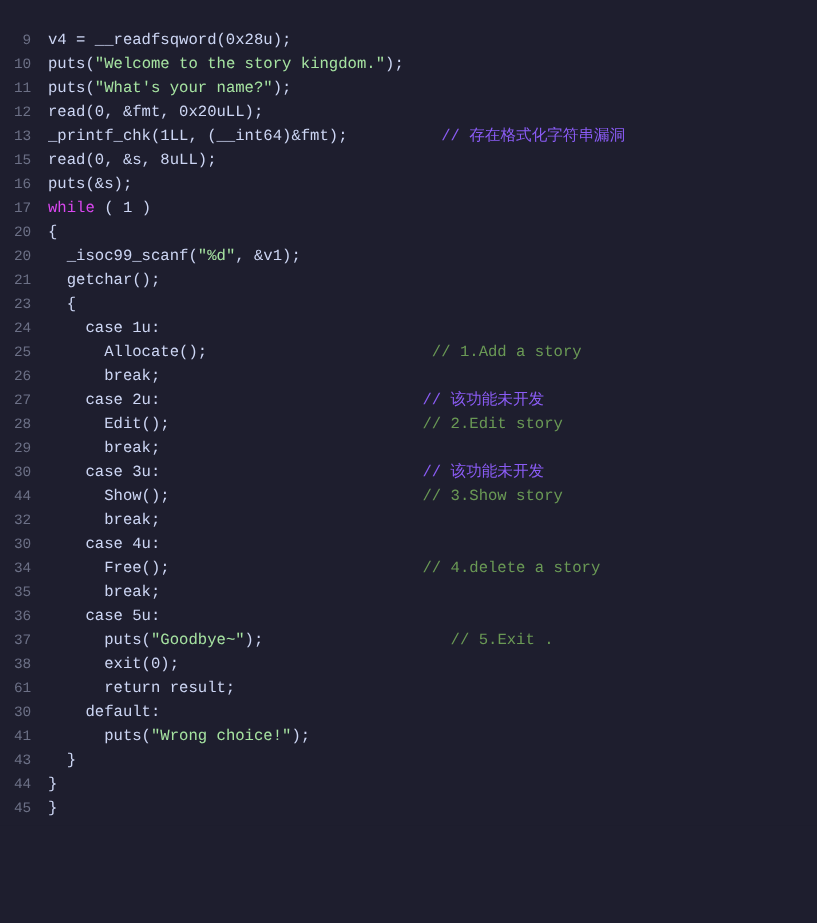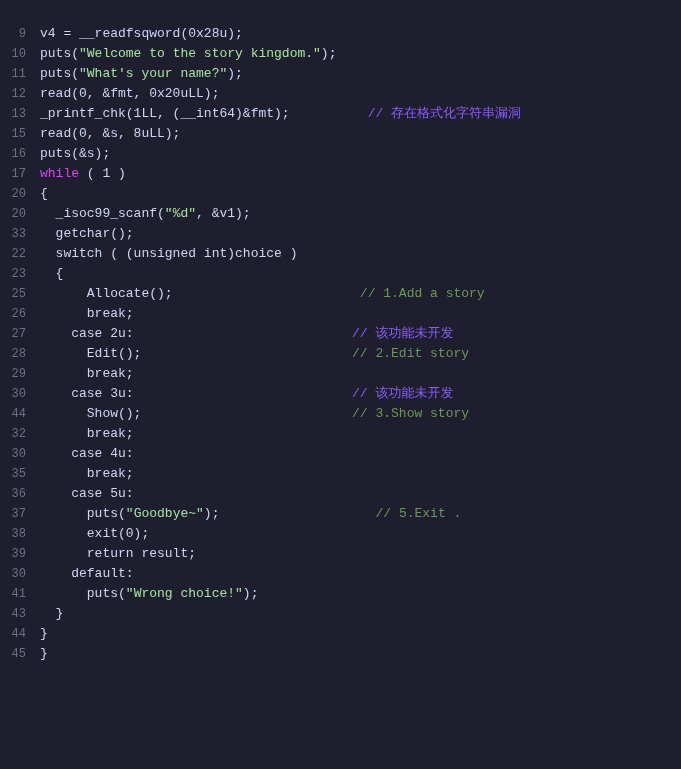--- a/index.html
+++ b/index.html
@@ -91,30 +91,30 @@
     </div>
     <div class="code-line">
       <span class="line-number">20</span>
       <span class="line-content"><span class="plain">{</span></span>
     </div>
     <div class="code-line">
       <span class="line-number">20</span>
       <span class="line-content"><span class="plain">  _isoc99_scanf(</span><span class="str">"%d"</span><span class="plain">, &amp;v1);</span></span>
     </div>
     <div class="code-line">
-      <span class="line-number">33</span>
+      <span class="line-number">21</span>
       <span class="line-content"><span class="plain">  getchar();</span></span>
-    </div>
-    <div class="code-line">
-      <span class="line-number">22</span>
-      <span class="line-content"><span class="plain">  switch ( (unsigned int)choice )</span></span>
     </div>
     <div class="code-line">
       <span class="line-number">23</span>
       <span class="line-content"><span class="plain">  {</span></span>
+    </div>
+    <div class="code-line">
+      <span class="line-number">24</span>
+      <span class="line-content"><span class="plain">    case 1u:</span></span>
     </div>
     <div class="code-line">
       <span class="line-number">25</span>
       <span class="line-content"><span class="plain">      Allocate();</span><span class="comment">                        // 1.Add a story</span></span>
     </div>
     <div class="code-line">
       <span class="line-number">26</span>
       <span class="line-content"><span class="plain">      break;</span></span>
     </div>
     <div class="code-line">
@@ -139,37 +139,41 @@
     </div>
     <div class="code-line">
       <span class="line-number">32</span>
       <span class="line-content"><span class="plain">      break;</span></span>
     </div>
     <div class="code-line">
       <span class="line-number">30</span>
       <span class="line-content"><span class="plain">    case 4u:</span></span>
     </div>
     <div class="code-line">
+      <span class="line-number">34</span>
+      <span class="line-content"><span class="plain">      Free();</span><span class="comment">                           // 4.delete a story</span></span>
+    </div>
+    <div class="code-line">
       <span class="line-number">35</span>
       <span class="line-content"><span class="plain">      break;</span></span>
     </div>
     <div class="code-line">
       <span class="line-number">36</span>
       <span class="line-content"><span class="plain">    case 5u:</span></span>
     </div>
     <div class="code-line">
       <span class="line-number">37</span>
       <span class="line-content"><span class="plain">      puts(</span><span class="str">"Goodbye~"</span><span class="plain">);</span><span class="comment">                    // 5.Exit .</span></span>
     </div>
     <div class="code-line">
       <span class="line-number">38</span>
       <span class="line-content"><span class="plain">      exit(0);</span></span>
     </div>
     <div class="code-line">
-      <span class="line-number">39</span>
+      <span class="line-number">61</span>
       <span class="line-content"><span class="plain">      return result;</span></span>
     </div>
     <div class="code-line">
       <span class="line-number">30</span>
       <span class="line-content"><span class="plain">    default:</span></span>
     </div>
     <div class="code-line">
       <span class="line-number">41</span>
       <span class="line-content"><span class="plain">      puts(</span><span class="str">"Wrong choice!"</span><span class="plain">);</span></span>
     </div>

